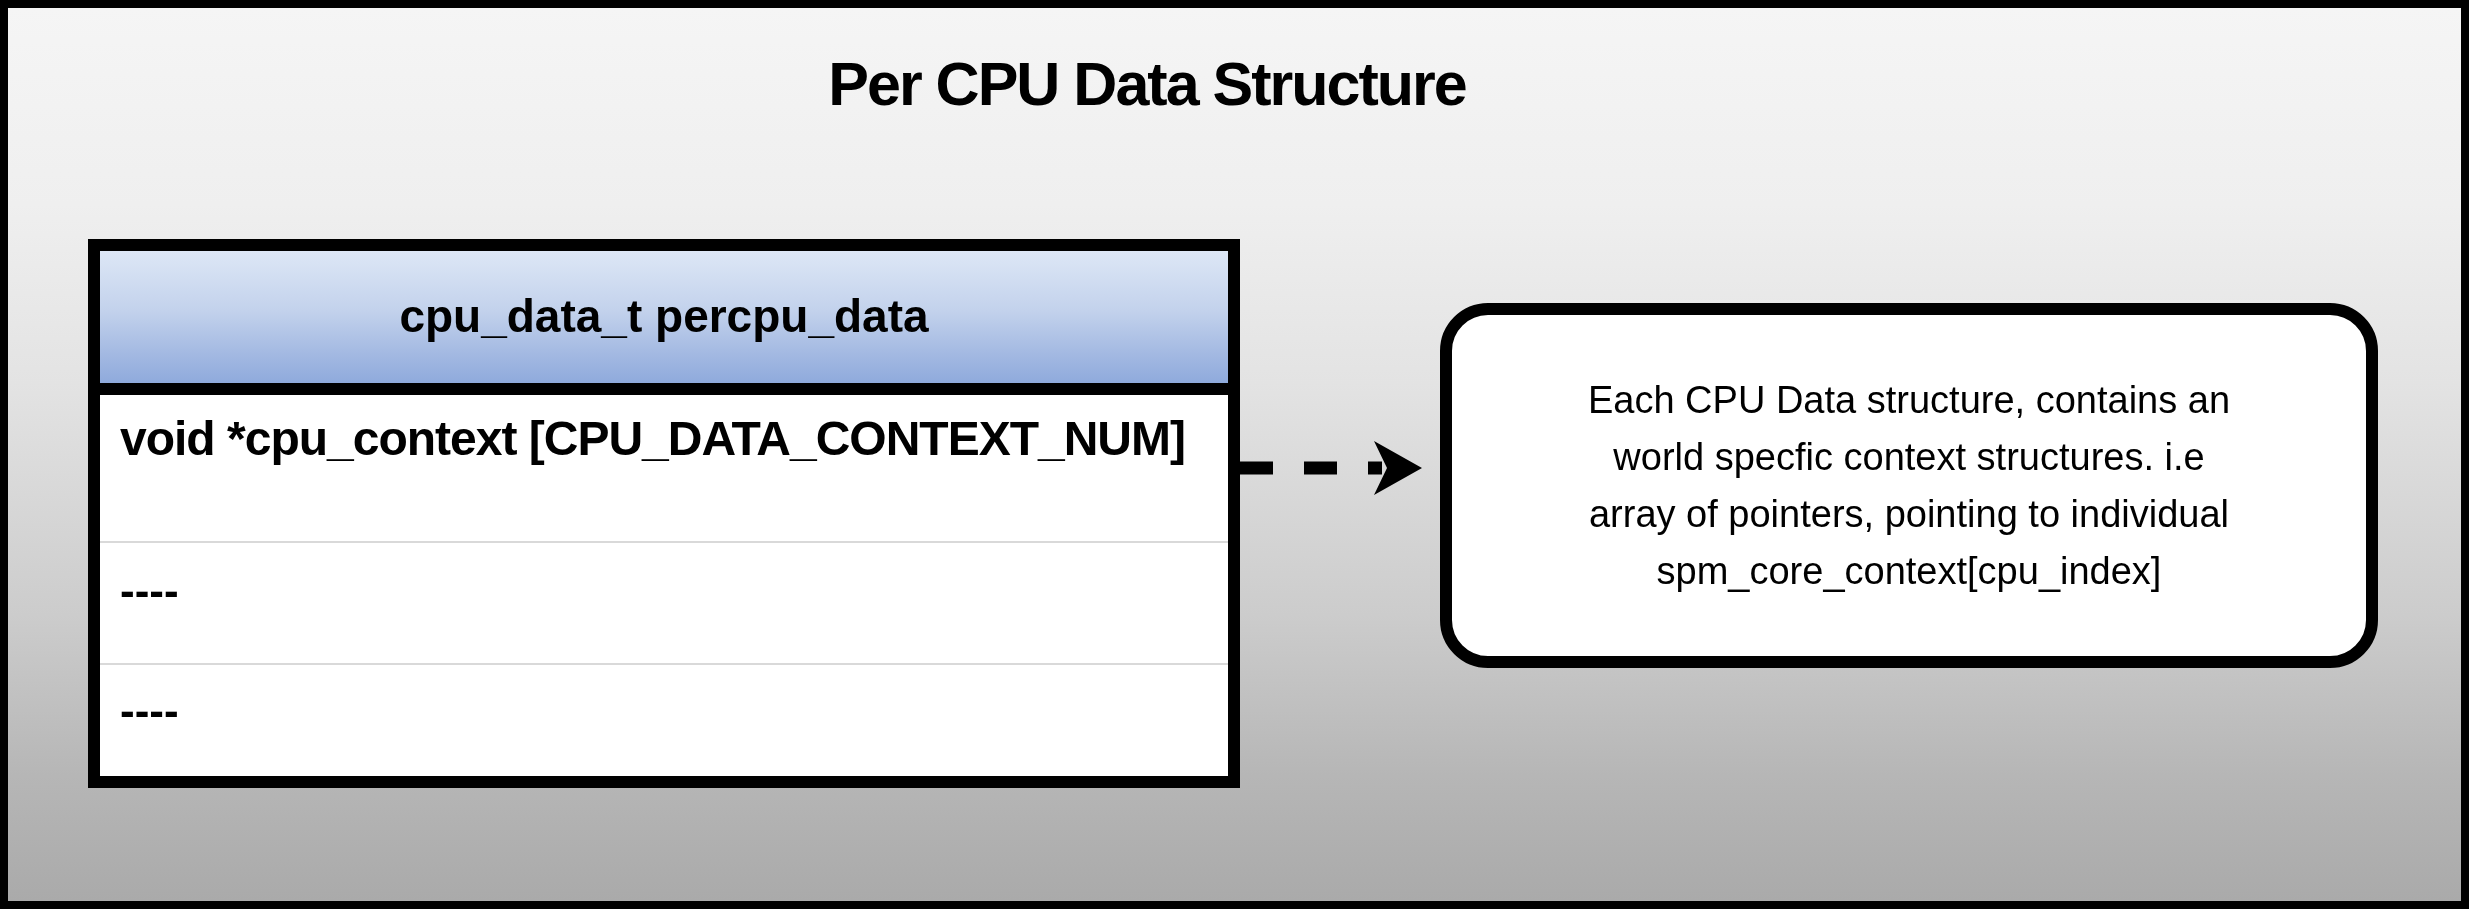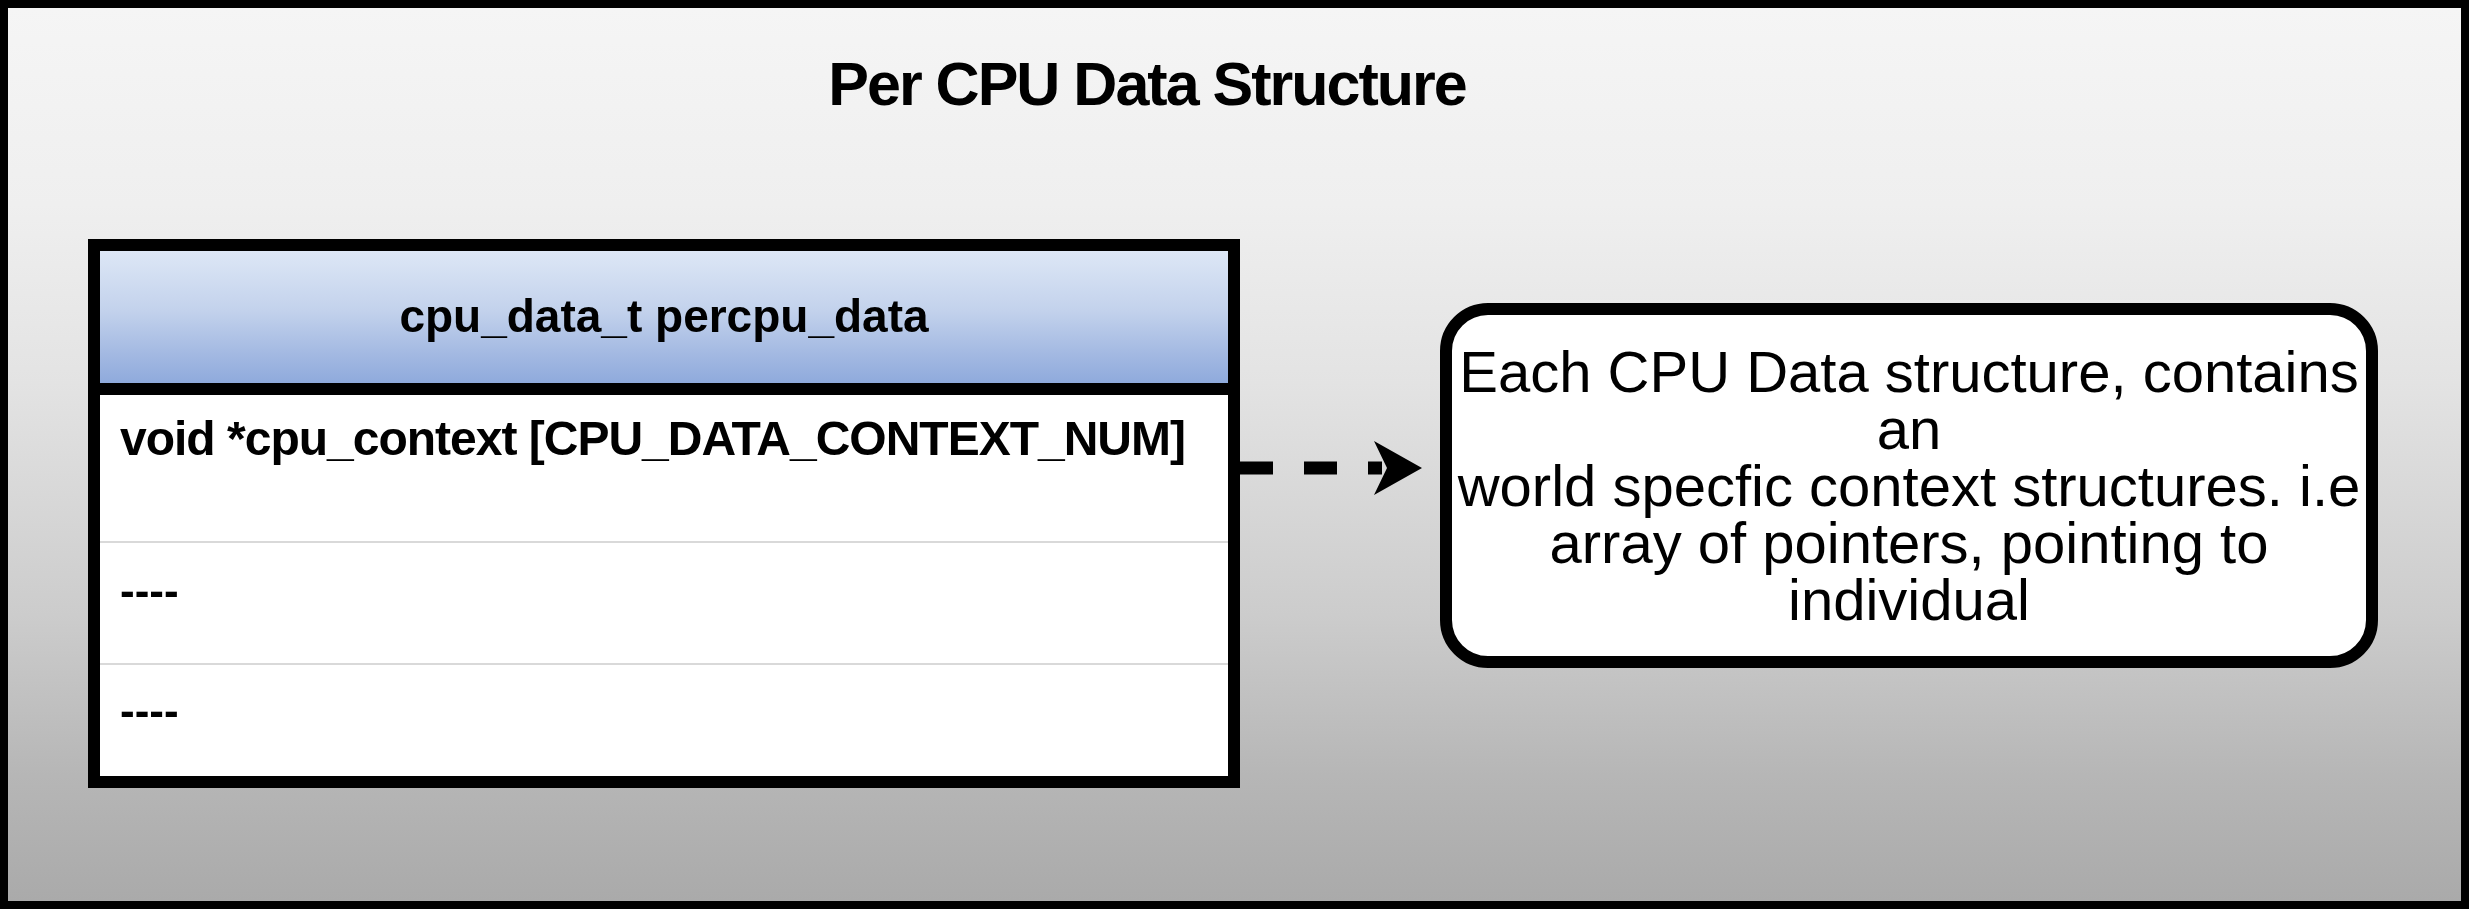--- a/index.html
+++ b/index.html
@@ -103,21 +103,21 @@
     height: 365px;
     box-sizing: border-box;
     border: 12px solid #000000;
     border-radius: 48px;
     background: #ffffff;
     display: flex;
     flex-direction: column;
     justify-content: center;
     align-items: center;
     text-align: center;
-    font-size: 58px;
+    font-size: 38px;
     line-height: 57px;
     color: #000000;
   }
 </style>
 </head>
 <body>
 
 <div class="page">
 
   <h1 class="title">Per CPU Data Structure</h1>
@@ -139,15 +139,16 @@
 
   <svg class="arrow" viewBox="0 0 190 80" aria-hidden="true">
     <line x1="0" y1="40" x2="142" y2="40" stroke="#000000" stroke-width="13" stroke-dasharray="33 31"></line>
     <path d="M 182 40 L 134 13 L 147 40 L 134 67 Z" fill="#000000"></path>
   </svg>
 
   <div class="note">
     <div class="note-line">Each CPU Data structure, contains an</div>
     <div class="note-line">world specfic context structures. i.e</div>
     <div class="note-line">array of pointers, pointing to individual</div>
+    <div class="note-line">spm_core_context[cpu_index]</div>
   </div>
 
 </div>
 
 </body></html>

